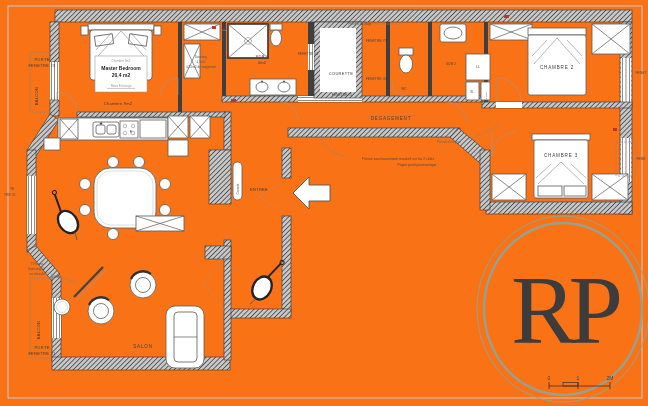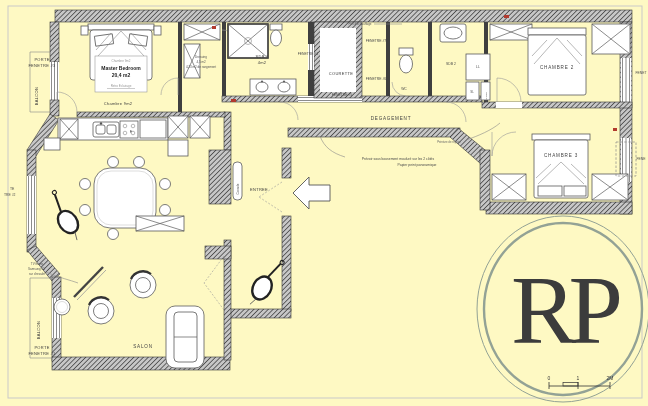--- a/index.html
+++ b/index.html
@@ -1,16 +1,16 @@
 <!DOCTYPE html>
 <html><head>
 <meta charset="utf-8">
 <style>
   html,body{margin:0;padding:0;background:#fff;}
-  .plan-wrap{position:relative;width:648px;height:406px;overflow:hidden;background:#fef9c3;}
+  .plan-wrap{position:relative;width:648px;height:406px;overflow:hidden;background:#f97316;}
   svg{display:block;}
   text{font-family:"Liberation Sans",sans-serif;fill:#3c3c3c;}
   .t-tiny{font-size:3px;fill:#555;}
   .t-xs{font-size:3.4px;fill:#4a4a4a;}
   .t-sm{font-size:4px;letter-spacing:.3px;}
   .t-room{font-size:4.6px;letter-spacing:.8px;fill:#444;}
   .t-bold{font-size:5px;font-weight:bold;fill:#222;}
   .t-gray{fill:#999;}
   .logo-text{font-family:"Liberation Serif",serif;font-weight:400;}
   .wall{stroke:#333;stroke-width:.6;}

